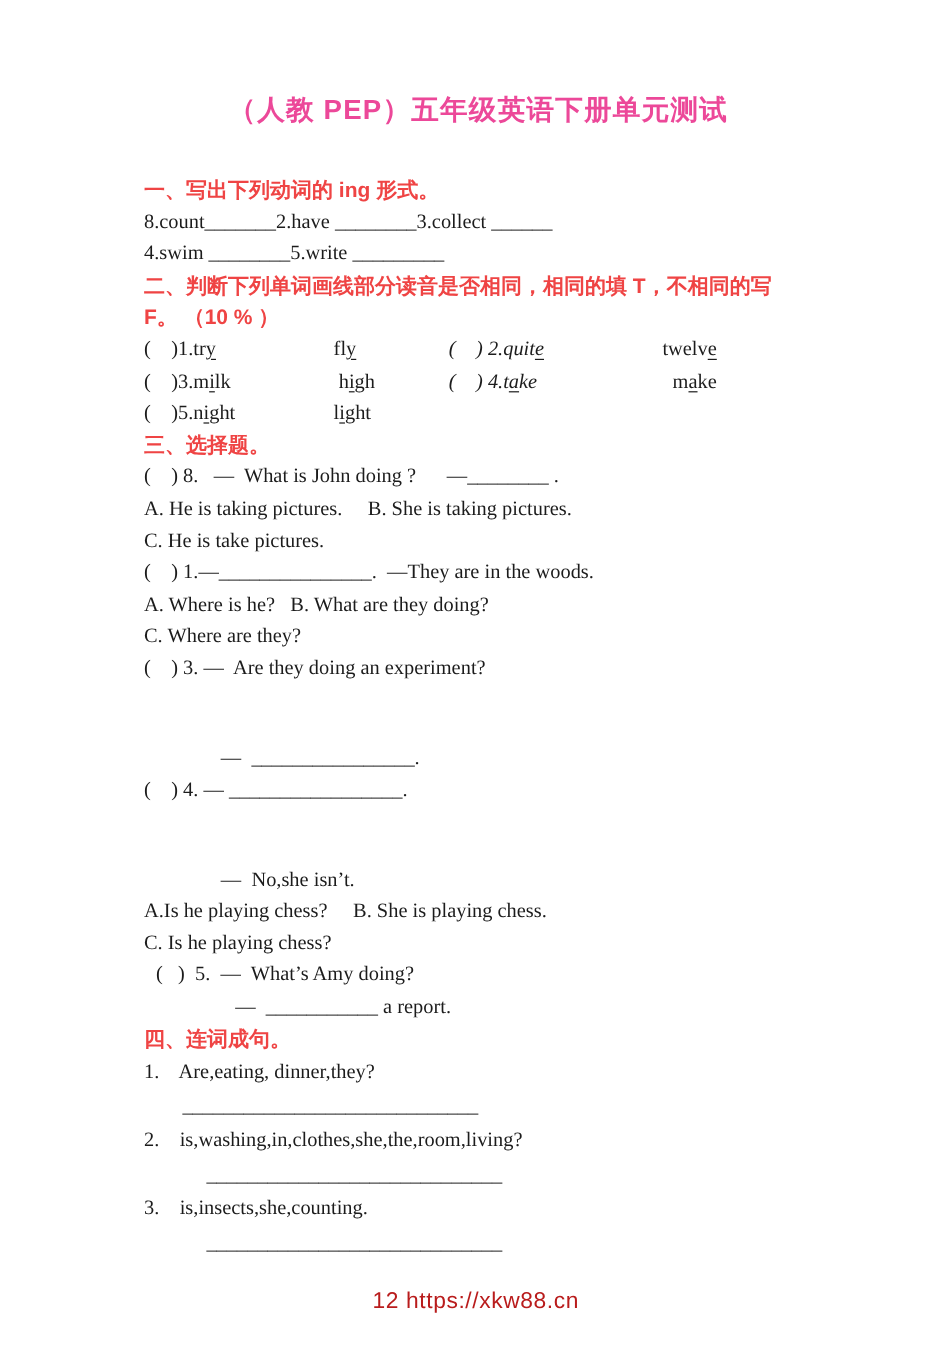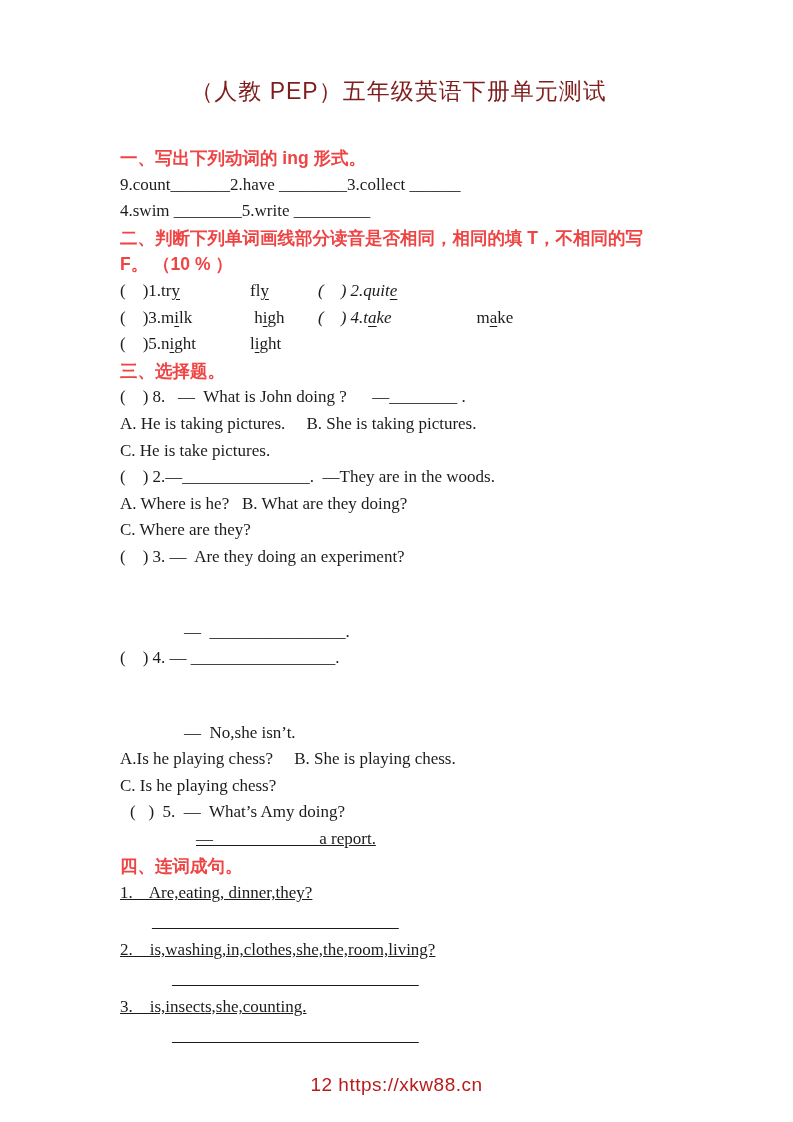--- a/index.html
+++ b/index.html
@@ -9,57 +9,58 @@
     height: 1122px;
     background: #ffffff;
     box-sizing: border-box;
     padding: 76px 116px 0 120px;
     font-family: "Liberation Serif", serif;
     color: #1c1c1c;
     overflow: hidden;
   }
   .title {
     font-family: "Liberation Sans", sans-serif;
-    font-weight: 400;
+    font-weight: 700;
     font-size: 23px;
     letter-spacing: 1px;
     text-align: center;
     margin: 0 0 38px 0;
-    color: #7f1d1d;
+    color: #ec4899;
   }
   .sec-heading {
     font-family: "Liberation Sans", sans-serif;
     font-weight: 700;
     font-size: 17.5px;
     line-height: 26.6px;
     margin: 0;
     white-space: pre-wrap;
     color: #ef4444;
   }
   .line {
     margin: 0;
     font-size: 17px;
     line-height: 26.6px;
     white-space: pre-wrap;
   }
   .prow {
     display: flex;
     font-size: 17px;
     line-height: 26.6px;
+    gap: 28px;
   }
   .prow span { white-space: pre-wrap; }
   .pc1 { width: 130px; }
   .pc2 { width: 68px; }
   .pc3 { width: 150px; font-style: italic; }
   .pc4 { flex: 1; }
   u { text-underline-offset: 3px; }
   .indent-sm { padding-left: 10px; }
   .indent-lg { padding-left: 64px; margin-top: 48px; }
-  .indent-xl { padding-left: 76px; text-decoration: underline; }
-  .s4 .line { line-height: 28.5px; text-decoration: underline; }
+  .indent-xl { padding-left: 76px; }
+  .s4 .line { line-height: 28.5px; }
   .s4-blank-1 { padding-left: 32px; }
   .s4-blank-2 { padding-left: 52px; }
   .s4-blank-3 { padding-left: 52px; }
   .footer {
     position: absolute;
     left: 0;
     right: 0;
     bottom: 26px;
     text-align: center;
     font-family: "Liberation Sans", sans-serif;
@@ -70,52 +71,53 @@
 </style>
 </head>
 <body>
 
 <div class="page">
 
   <h1 class="title">（人教 PEP）五年级英语下册单元测试</h1>
 
   <section>
     <h2 class="sec-heading">一、写出下列动词的 ing 形式。</h2>
-    <p class="line">9.count_______2.have ________3.collect ______</p>
+    <p class="line">8.count_______2.have ________3.collect ______</p>
     <p class="line">4.swim ________5.write _________</p>
   </section>
 
   <section>
     <h2 class="sec-heading">二、判断下列单词画线部分读音是否相同，相同的填 T，不相同的写</h2>
     <h2 class="sec-heading">F。 （10 % ）</h2>
     <div class="prow">
       <span class="pc1">(    )1.tr<u>y</u></span>
       <span class="pc2">fl<u>y</u></span>
       <span class="pc3">(    ) 2.quit<u>e</u></span>
+      <span class="pc4">twelv<u>e</u></span>
     </div>
     <div class="prow">
       <span class="pc1">(    )3.m<u>i</u>lk</span>
       <span class="pc2"> h<u>i</u>gh</span>
       <span class="pc3">(    ) 4.t<u>a</u>ke</span>
       <span class="pc4">  m<u>a</u>ke</span>
     </div>
     <div class="prow">
       <span class="pc1">(    )5.n<u>i</u>ght</span>
       <span class="pc2">l<u>i</u>ght</span>
       <span class="pc3"></span>
       <span class="pc4"></span>
     </div>
   </section>
 
   <section>
     <h2 class="sec-heading">三、选择题。</h2>
     <p class="line">(    ) 8.   —  What is John doing ?      —________ .</p>
     <p class="line">A. He is taking pictures.     B. She is taking pictures.</p>
     <p class="line">C. He is take pictures.</p>
-    <p class="line">(    ) 2.—_______________.  —They are in the woods.</p>
+    <p class="line">(    ) 1.—_______________.  —They are in the woods.</p>
     <p class="line">A. Where is he?   B. What are they doing?</p>
     <p class="line">C. Where are they?</p>
     <p class="line">(    ) 3. —  Are they doing an experiment?</p>
     <p class="line indent-lg">—  ________________.</p>
     <p class="line">(    ) 4. — _________________.</p>
     <p class="line indent-lg">—  No,she isn’t.</p>
     <p class="line">A.Is he playing chess?     B. She is playing chess.</p>
     <p class="line">C. Is he playing chess?</p>
     <p class="line indent-sm">(   )  5.  —  What’s Amy doing?</p>
     <p class="line indent-xl">—  ___________ a report.</p>

